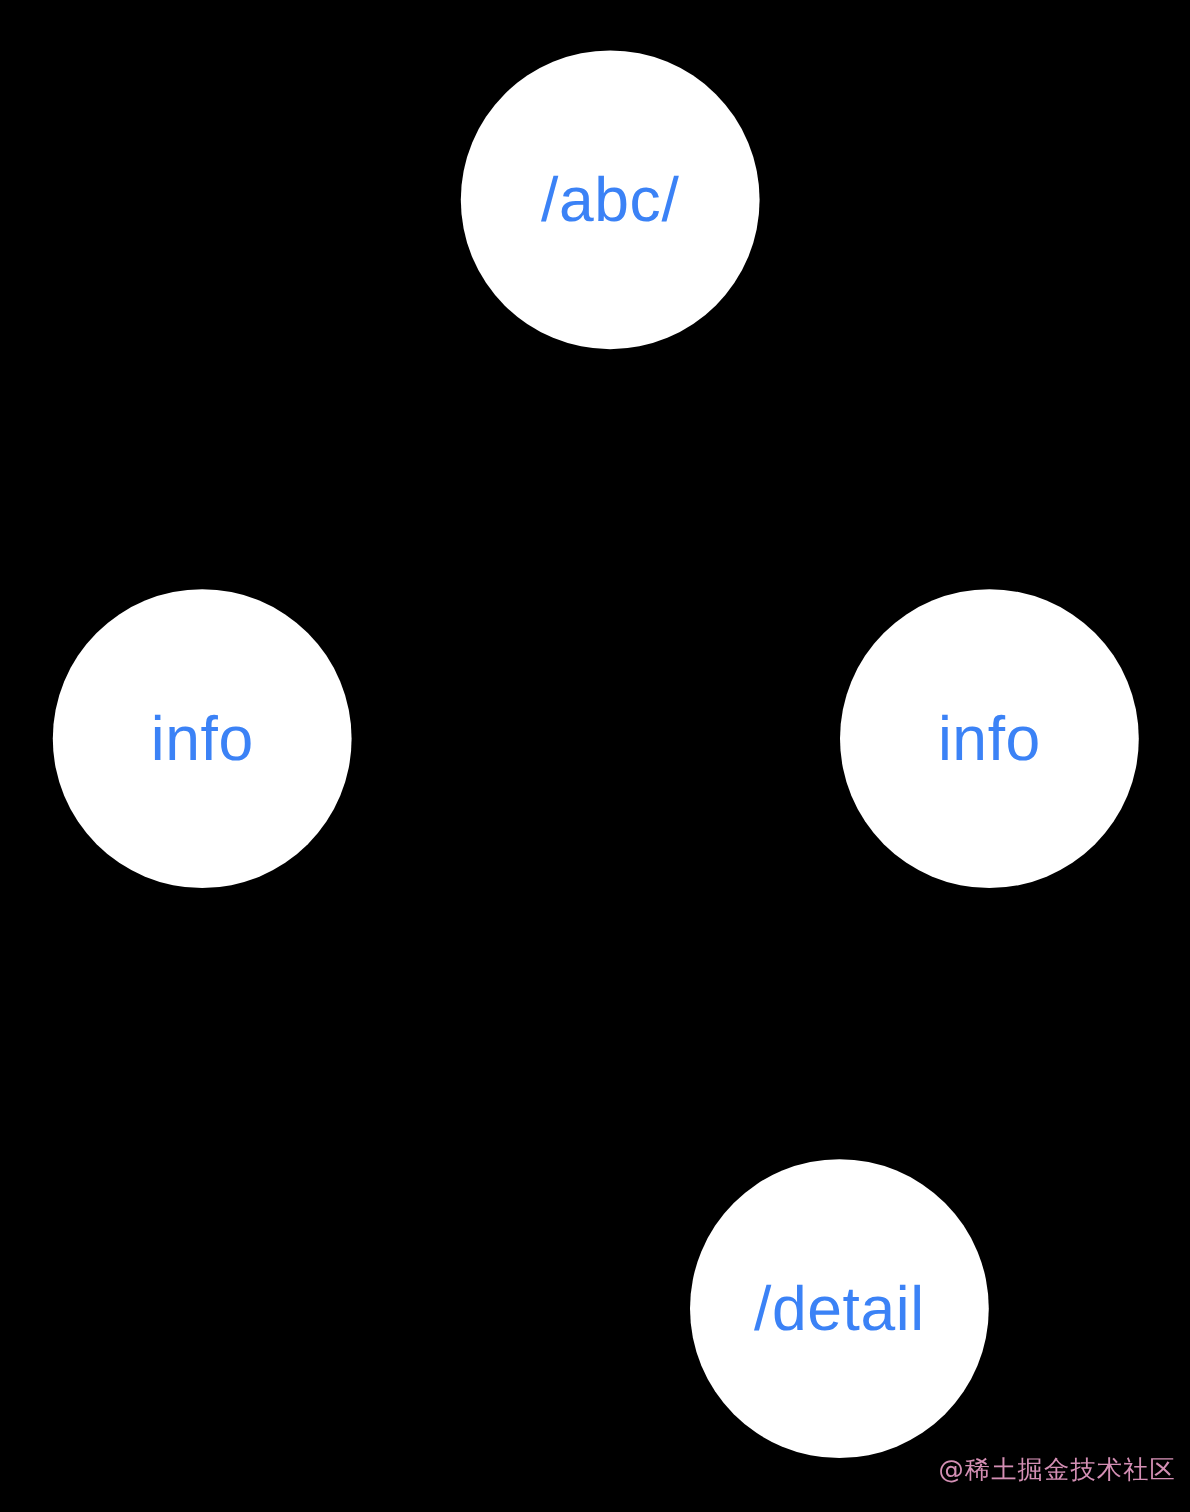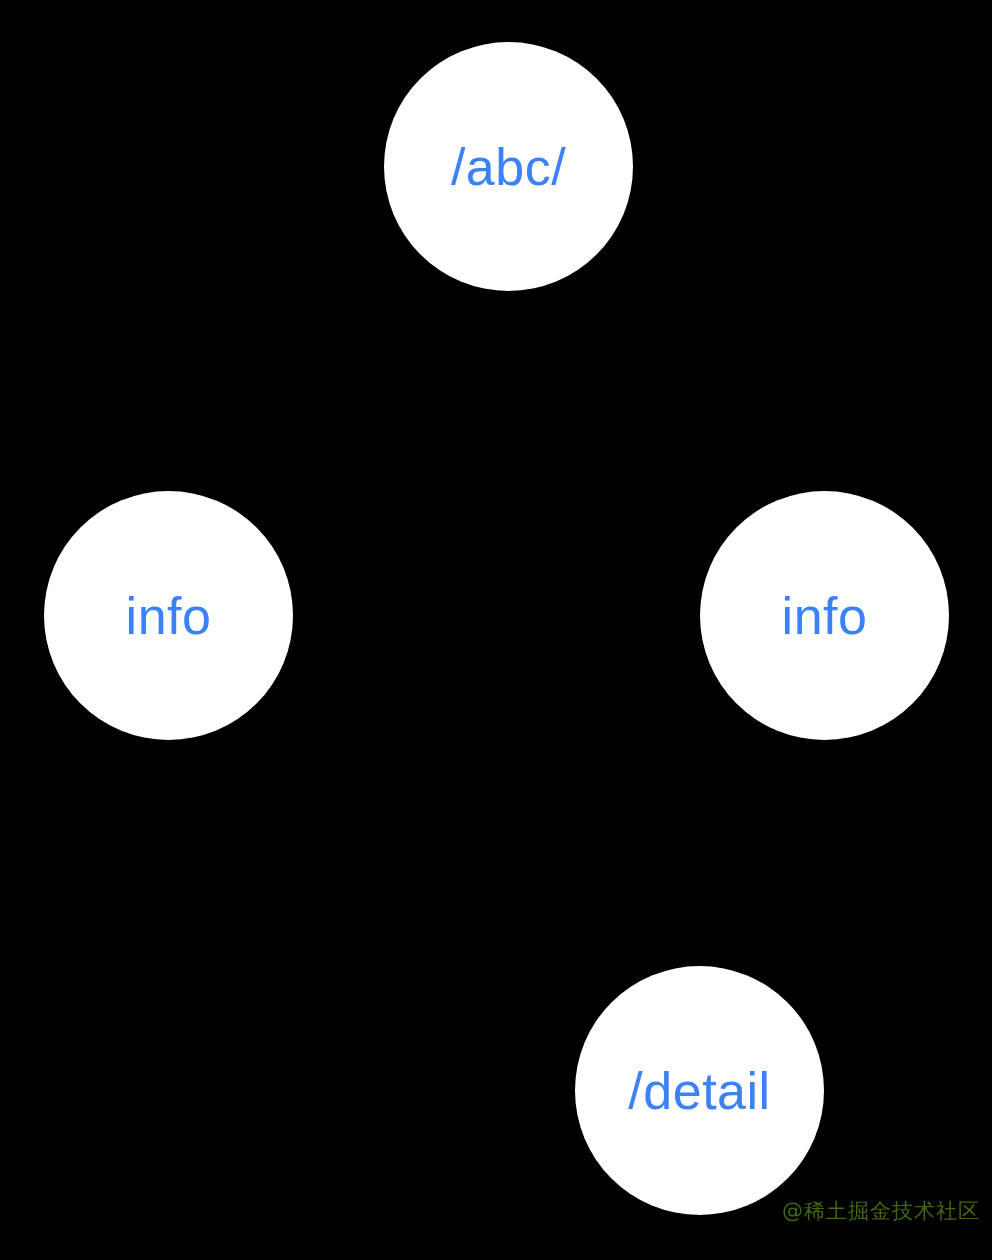--- a/index.html
+++ b/index.html
@@ -38,22 +38,22 @@
   }
   
   #node-abc    { left: 384px; top:  42px;  width: 249px; height: 249px; }
   #node-list   { left:  44px; top: 491px;  width: 249px; height: 249px; }
   #node-info   { left: 700px; top: 491px;  width: 249px; height: 249px; }
   #node-detail { left: 575px; top: 966px;  width: 249px; height: 249px; text-align: right; }
 
   #watermark {
     position: absolute;
     right: 12px;
-    bottom: 38px;
-    color: #4d7c0f;
+    bottom: 24px;
+    color: #f9a8d4;
     font-family: "DejaVu Sans", sans-serif;
     font-size: 21px;
     line-height: 1;
     letter-spacing: 1px;
     white-space: nowrap;
     user-select: none;
     opacity: 0.85;
   }
 </style>
 </head>

